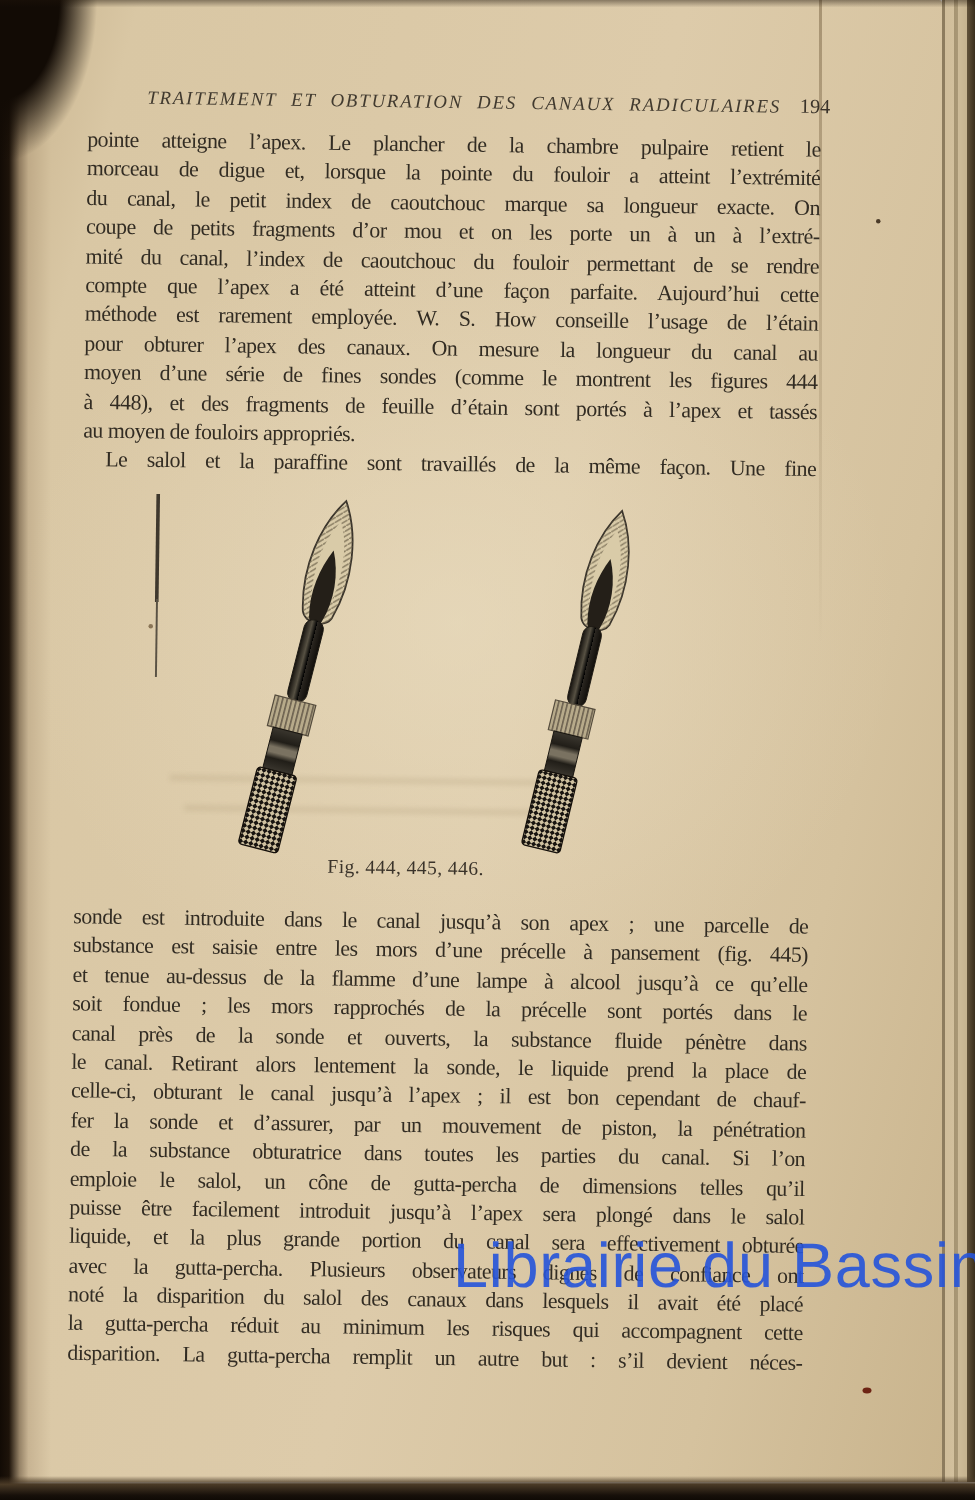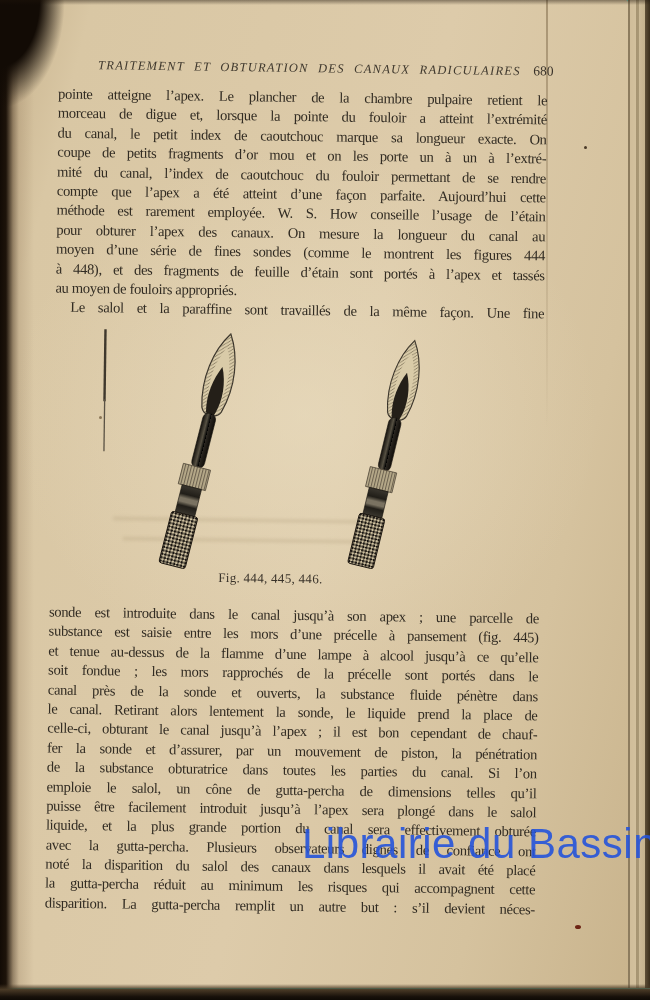--- a/index.html
+++ b/index.html
@@ -1,17 +1,17 @@
 <!DOCTYPE html>
 <html><head>
 <meta charset="utf-8">
 <style>
   html,body{margin:0;padding:0;background:#0e0a06;}
   .photo{position:relative;width:650px;height:1000px;overflow:hidden;
-         background:#5eead4;font-family:"Liberation Serif",serif;}
+         background:#ffffff;font-family:"Liberation Serif",serif;}
 
   
   .page{position:absolute;left:6px;top:0;width:622px;height:988px;
         background:
           radial-gradient(420px 380px at 48% 42%, rgba(236,224,196,.55), rgba(236,224,196,0) 70%),
           linear-gradient(104deg,#c8b38e 0%,#d9c7a4 10%,#ddcbaa 52%,#d5c29e 80%,#c9b48d 100%);
         border-radius:3px 2px 0 0;}
   
   .fore-edge{position:absolute;left:628px;top:0;width:22px;height:988px;
         background:linear-gradient(90deg,#8d7c5e 0,#8d7c5e 2px,#d0bd9a 2px,#d2c09d 8px,
@@ -68,21 +68,21 @@
 <div class="photo">
 
   <div class="page"></div>
   <div class="fore-edge"></div>
   <div class="crease"></div>
 
   <div class="print">
 
     <div class="header">
       <div class="header-title">TRAITEMENT ET OBTURATION DES CANAUX RADICULAIRES</div>
-      <div class="page-num">680</div>
+      <div class="page-num">194</div>
     </div>
 
     <div class="para para-ab">
         <div class="line">pointe atteigne l’apex. Le plancher de la chambre pulpaire retient le</div>
         <div class="line">morceau de digue et, lorsque la pointe du fouloir a atteint l’extrémité</div>
         <div class="line">du canal, le petit index de caoutchouc marque sa longueur exacte. On</div>
         <div class="line">coupe de petits fragments d’or mou et on les porte un à un à l’extré-</div>
         <div class="line">mité du canal, l’index de caoutchouc du fouloir permettant de se rendre</div>
         <div class="line">compte que l’apex a été atteint d’une façon parfaite. Aujourd’hui cette</div>
         <div class="line">méthode est rarement employée. W. S. How conseille l’usage de l’étain</div>

